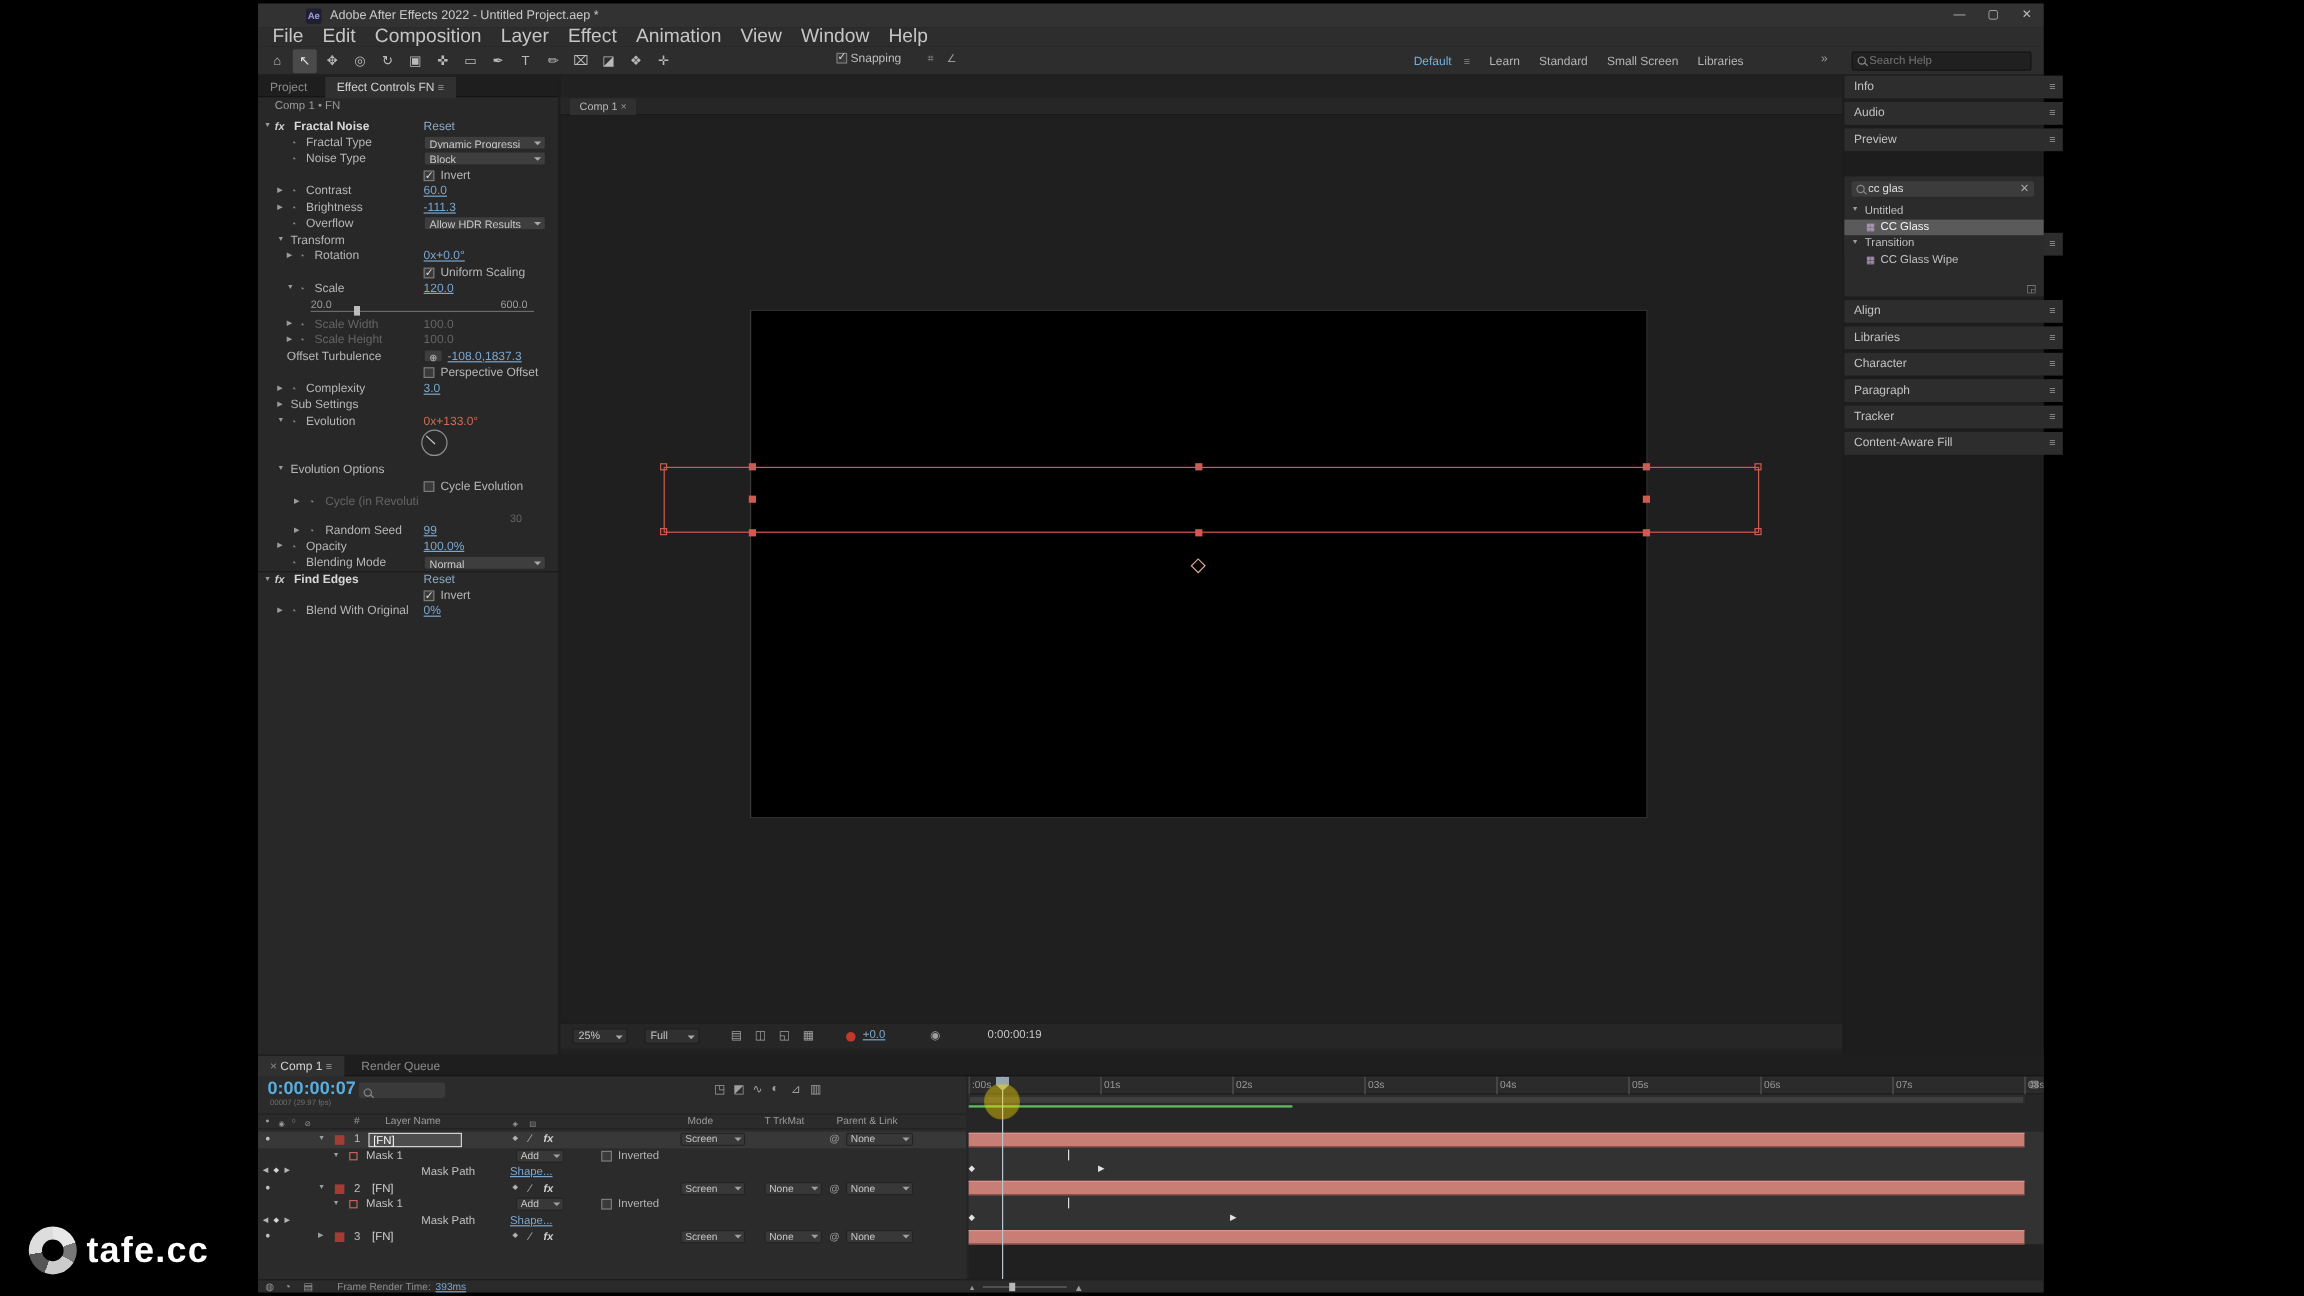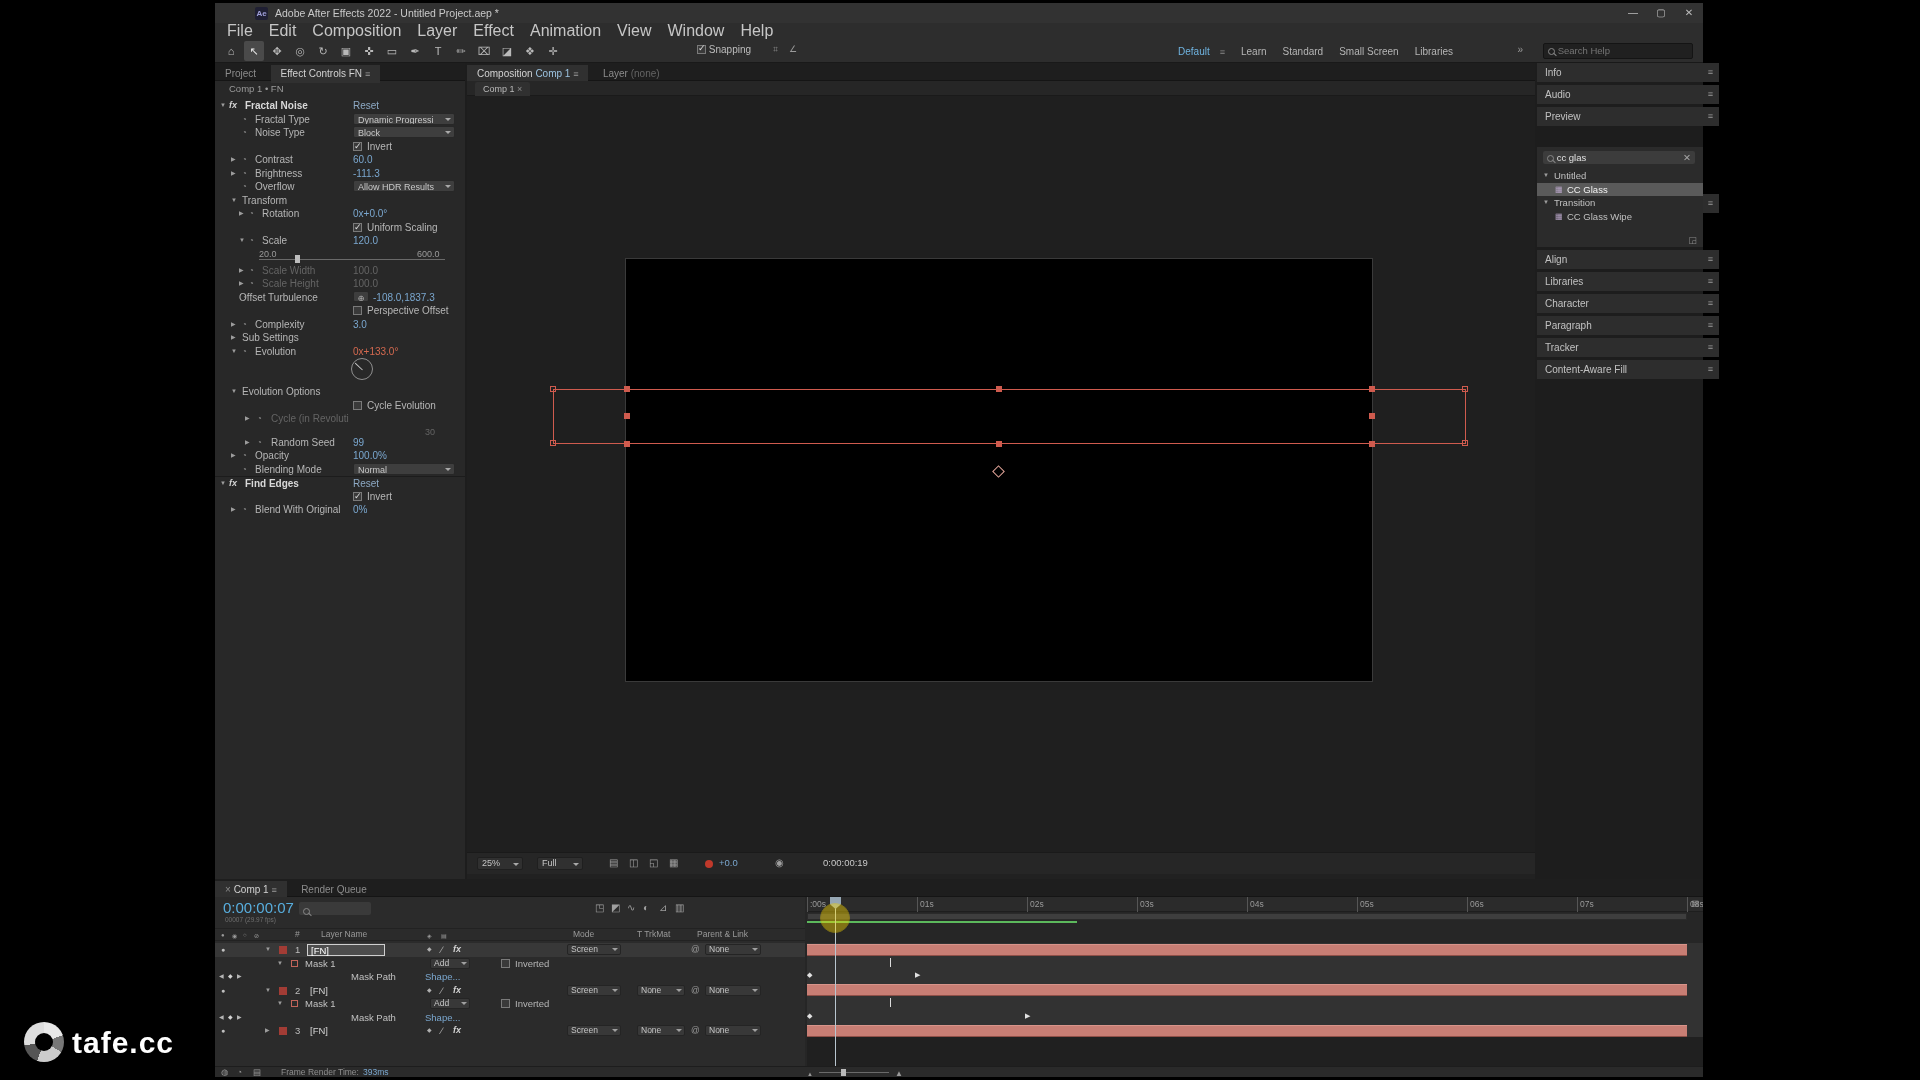--- a/index.html
+++ b/index.html
@@ -1,20 +1,20 @@
 <!DOCTYPE html>
 <html><head>
 <meta charset="utf-8">
 <style>
 *{margin:0;padding:0;box-sizing:border-box;}
 html,body{width:1920px;height:1080px;background:#000;overflow:hidden;font-family:"Liberation Sans",sans-serif;}
 .a{position:absolute;}
 #win{position:absolute;left:215px;top:3px;width:1488px;height:1074px;background:#1d1d1d;}
 .panel{background:#282828;}
-.blue{color:#7aa7cf;}
+.blue{color:#7aa7cf;text-decoration:underline;}
 .red{color:#d4694f;}
 .dim{color:#646464;}
 input{font-family:inherit;outline:none;border:none;background:transparent;}
 
 
 #titlebar{left:0;top:0;width:1488px;height:20px;background:#323232;color:#c9c9c9;font-size:10.5px;line-height:20px;}
 #titlebar .badge{position:absolute;left:40px;top:4px;width:13px;height:13px;background:#1f1f33;color:#9f9fd8;font-size:8px;font-weight:bold;text-align:center;line-height:13px;border-radius:2px;}
 #titlebar .ttl{position:absolute;left:60px;top:0;}
 .wbtn{position:absolute;top:0;width:28px;text-align:center;color:#bdbdbd;font-size:10px;}
 #menubar{left:0;top:20px;width:1488px;height:16px;background:#2d2d2d;display:flex;align-items:center;padding-left:4px;}
@@ -347,31 +347,20 @@
         <span class="tw" style="left:16px">▶</span>
         <span class="swx" style="left:27px">◔</span>
         <span style="left:40px">Blend With Original</span>
         <span class="blue" style="left:138px">0%</span>
       </div>
 
     </div>
   </div>
 
   <div id="comppanel" class="a">
-    <div class="ts a" style="left:0;top:0;width:1068px;height:18px">
-      <span class="tab on">
-        <span>Composition</span>
-        <span style="color:#9cc3e0">Comp 1</span>
-        <span class="hamb">≡</span>
-      </span>
-      <span class="tab">
-        <span>Layer</span>
-        <span class="dim">(none)</span>
-      </span>
-    </div>
     <div class="a" style="left:0;top:18px;width:1068px;height:15px;background:#262626;border-bottom:1px solid #1a1a1a">
       <span class="navtab"><span>Comp 1</span> <span style="color:#8a8a8a">×</span></span>
     </div>
 
     <div class="a" style="left:0;top:33px;width:1068px;height:756px;background:#1f1f1f">
 
       <div class="a" style="left:158px;top:162px;width:748px;height:424px;background:#000;border:1px solid #3a3a3a"></div>
 
       <div class="a" style="left:86px;top:293px;width:913px;height:55px;border:1px solid #cf5b4e"></div>
 
@@ -495,21 +484,21 @@
     <div class="ts a" style="left:0;top:0;width:1488px;height:18px">
       <span class="tab on">
         <span style="color:#8a8a8a">×</span>
         <span>Comp 1</span>
         <span class="hamb">≡</span>
       </span>
       <span class="tab">Render Queue</span>
     </div>
 
     <div class="tl-left">
-      <span class="a" style="left:8px;top:2px;font-size:15px;font-weight:normal;color:#58aede">0:00:00:07</span>
+      <span class="a" style="left:8px;top:2px;font-size:15px;font-weight:bold;color:#58aede">0:00:00:07</span>
       <span class="a" style="left:10px;top:19px;font-size:6.5px;color:#6f6f6f">00007 (29.97 fps)</span>
       <span class="a" style="left:84px;top:5px;width:72px;height:13px;background:#3a3a3a;border-radius:2px;padding-left:4px;line-height:13px">
         <span class="mag"></span>
         <input style="width: 48px; font-size: 9px; color: rgb(187, 187, 187);">
       </span>
       <span class="a" style="left:380px;top:5px;color:#9f9f9f;font-size:10px">◳</span>
       <span class="a" style="left:396px;top:5px;color:#9f9f9f;font-size:10px">◩</span>
       <span class="a" style="left:412px;top:5px;color:#9f9f9f;font-size:10px">∿</span>
       <span class="a" style="left:428px;top:5px;color:#9f9f9f;font-size:10px">◐</span>
       <span class="a" style="left:444px;top:5px;color:#9f9f9f;font-size:10px">⊿</span>

